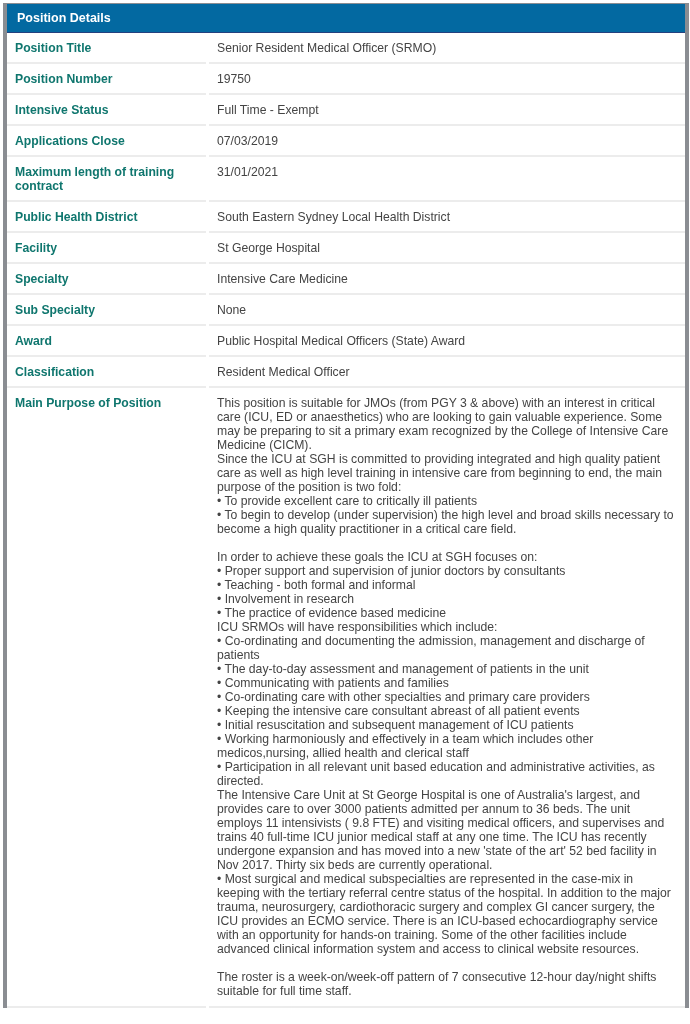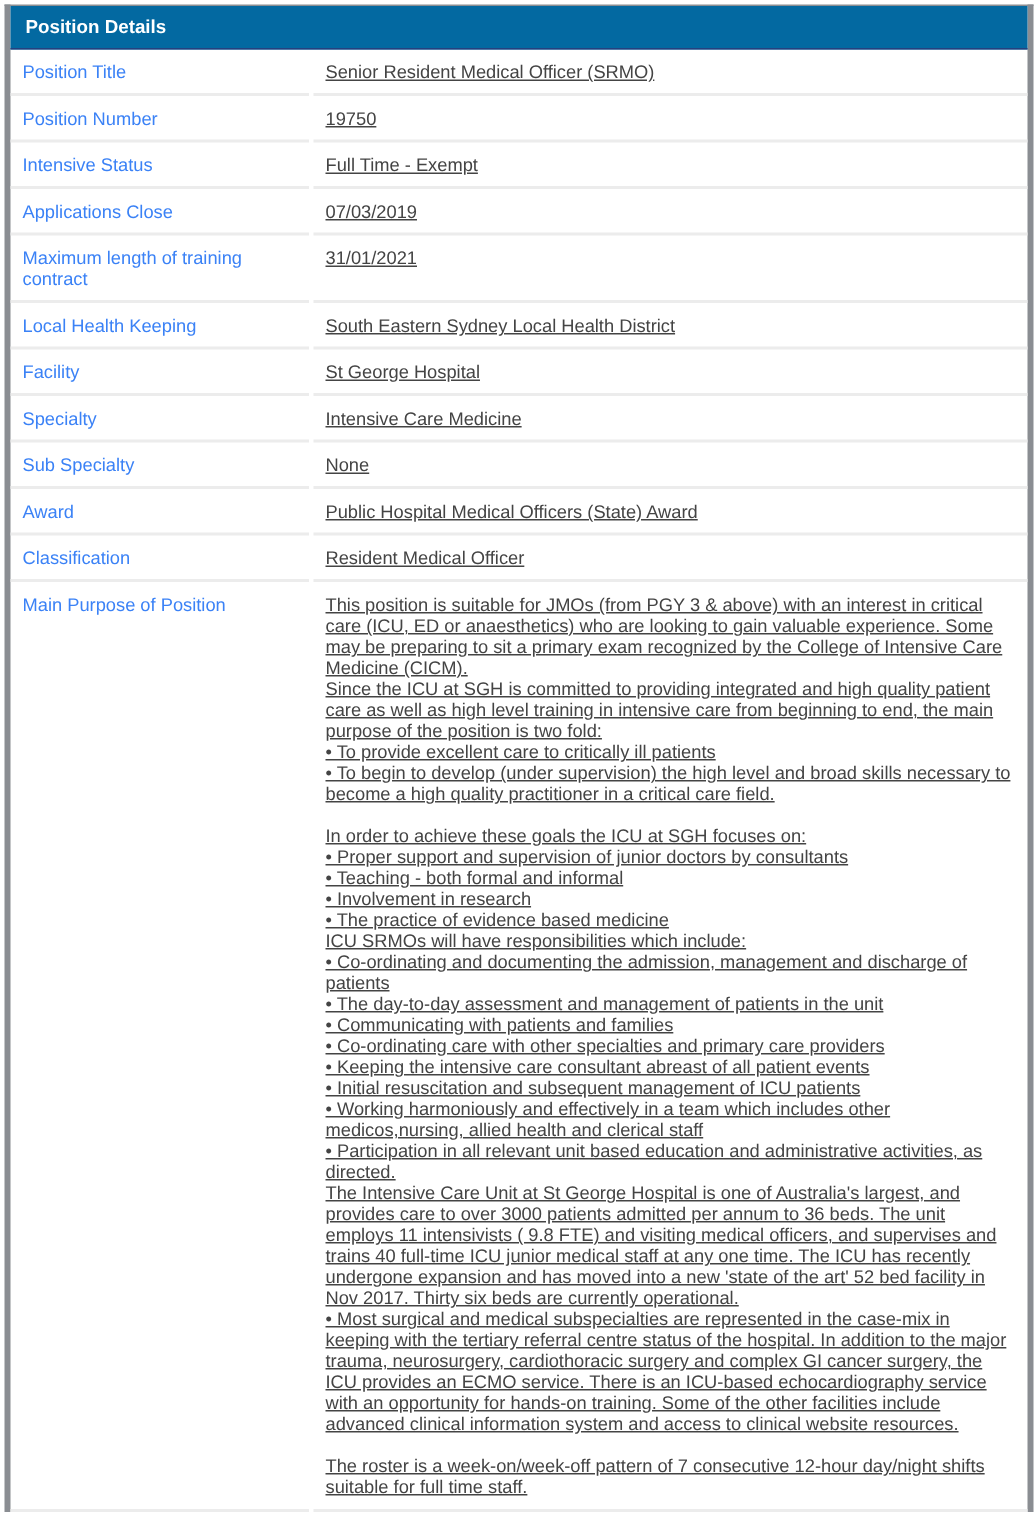--- a/index.html
+++ b/index.html
@@ -42,28 +42,27 @@
     }
     table.details td {
       border-bottom: 2px solid #ececec;
       vertical-align: top;
       font-size: 12.2px;
       line-height: 14px;
       padding: 8px 8px 7px 8px;
     }
     td.label {
       width: 183px;
-      font-weight: normal;
-      color: #3b82f6;
+      font-weight: bold;
+      color: #0f766e;
       padding-left: 7px;
     }
     td.value {
       color: #444444;
       padding-left: 2px;
-      text-decoration: underline;
     }
     td.value.long {
       white-space: pre-line;
       padding-top: 8px;
       padding-bottom: 8px;
     }
   </style>
 </head>
 <body>
 
@@ -85,21 +84,21 @@
       </tr>
       <tr>
         <td class="label">Applications Close</td>
         <td class="value">07/03/2019</td>
       </tr>
       <tr>
         <td class="label">Maximum length of training contract</td>
         <td class="value">31/01/2021</td>
       </tr>
       <tr>
-        <td class="label">Local Health Keeping</td>
+        <td class="label">Public Health District</td>
         <td class="value">South Eastern Sydney Local Health District</td>
       </tr>
       <tr>
         <td class="label">Facility</td>
         <td class="value">St George Hospital</td>
       </tr>
       <tr>
         <td class="label">Specialty</td>
         <td class="value">Intensive Care Medicine</td>
       </tr>

